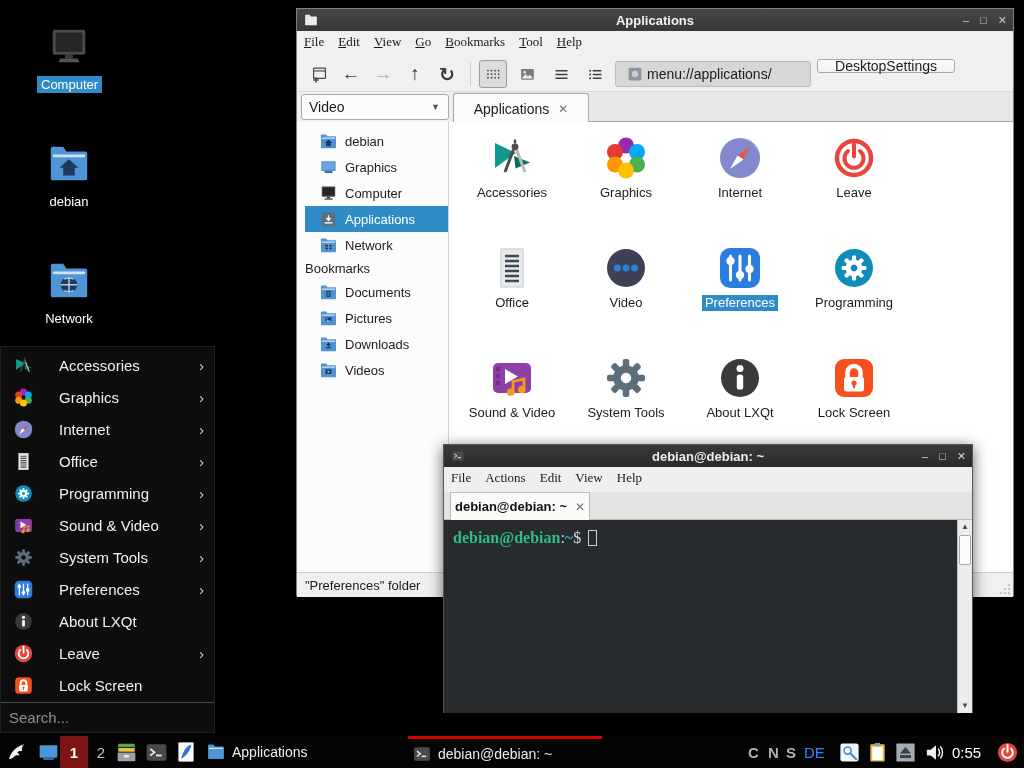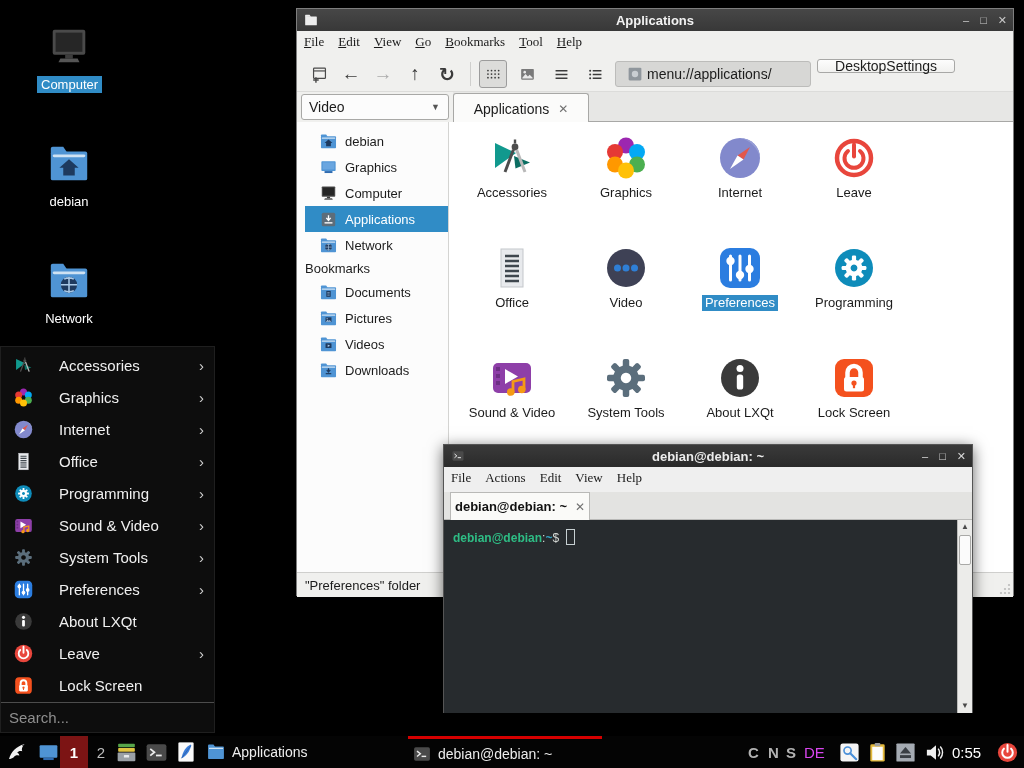--- a/index.html
+++ b/index.html
@@ -92,42 +92,42 @@
   .term .titlebar { background:linear-gradient(#3a3a3a,#2a2a2a); }
   .term .ttitle { color:#ececec; }
   .term .wctrls span { color:#d8d8d8; }
   .term .menubar { background:#efefef; }
   .term-tabrow { position:relative; height:28px; background:#e3e3e1; border-bottom:1px solid #b9b9b7; }
   .term-tab { position:absolute; left:6px; top:0; height:28px; width:140px; background:#fafaf8;
               border:1px solid #b9b9b7; border-bottom:none; display:flex; align-items:center; justify-content:center; gap:8px; }
   .term-tab .tlabel { font-size:13px; font-weight:bold; color:#111; }
   .term-tab .tclose { font-size:12px; color:#707070; }
   .term-body { position:relative; height:193px; background:#272b2e; }
-  .prompt { position:absolute; left:9px; top:9px; font-family:Liberation Sans, sans-serif;
-            font-size:12px; font-weight:bold; white-space:pre; }
+  .prompt { position:absolute; left:9px; top:9px; font-family:Liberation Serif, serif;
+            font-size:16px; font-weight:bold; white-space:pre; }
   .p-user { color:#2ebd85; }
   .p-sep  { color:#d6dad6; font-weight:normal; }
   .p-path { color:#35a0c0; }
   .p-sym  { color:#d6dad6; font-weight:normal; }
   .cursor { display:inline-block; width:9px; height:16px; border:1.5px solid #c7d0d2; margin-left:7px; vertical-align:-3px; }
   .term-scroll { position:absolute; right:0; top:0; bottom:0; width:15px; background:#ececea; border-left:1px solid #bcbcba; }
   .ts-arrow { position:absolute; left:0; width:14px; height:14px; font-size:8px; color:#4a4a4a; text-align:center; line-height:14px; }
   .ts-thumb { position:absolute; left:1px; top:15px; width:12px; height:30px; background:#fbfbfb; border:1px solid #a9a9a7; border-radius:2px; }
 
   
   .taskbar { position:absolute; left:0; bottom:0; width:1024px; height:32px; background:#040404; z-index:50; }
   .tb-item { position:absolute; top:0; height:32px; display:flex; align-items:center; justify-content:center; }
   .ws1 { left:60px; width:28px; background:#7c1414; color:#fff; font-weight:bold; font-size:15px; }
   .ws2 { left:90px; width:22px; color:#bdbdbd; font-size:15px; }
   .taskbtn { gap:6px; padding:0 4px; }
   .taskbtn .icon { width:20px; height:20px; }
   .taskbtn .tklabel { font-size:14px; color:#ededed; white-space:nowrap; }
   .taskbtn.active { border-top:3px solid #d40000; padding-top:0; }
   .tray-letter { font-size:15px; font-weight:bold; color:#b2b2b2; }
-  .tray-kbd { font-size:15px; color:#d946ef; }
+  .tray-kbd { font-size:15px; color:#3b82f6; }
   .tray-icon .icon { width:23px; height:23px; }
   .clock { font-size:15px; color:#fff; }
 </style>
 </head>
 <body>
 
 <div id="desktop-icons">
     <div class="dicon" style="left:37px;top:24px">
     <span class="icon"><svg viewBox="0 0 48 48" xmlns="http://www.w3.org/2000/svg">
           <rect x="7" y="6" width="34" height="26" rx="2" fill="#4a4a4a"></rect>
@@ -506,37 +506,37 @@
             </svg>
           </span>
     <span class="sblabel">Pictures</span>
   </div>
         <div class="sb-item ">
     <span class="icon">
             <svg viewBox="0 0 48 48" xmlns="http://www.w3.org/2000/svg">
               <path d="M5 13 v-5 a2 2 0 0 1 2-2 h11 l4 6 z" fill="#4f94d4"></path>
               <rect x="5" y="11" width="38" height="30" rx="2" fill="#4f94d4"></rect>
               <rect x="7" y="14" width="34" height="3" rx="1.5" fill="#cfe2f3"></rect>
+              <path d="M24 18 v9 m-4.5 -4.5 l4.5 5.5 4.5 -5.5" stroke="#1e3a5f" stroke-width="3" fill="none"></path>
+              <path d="M17 32 h14" stroke="#1e3a5f" stroke-width="3"></path>
+            </svg>
+          </span>
+    <span class="sblabel">Downloads</span>
+  </div>
+        <div class="sb-item ">
+    <span class="icon">
+            <svg viewBox="0 0 48 48" xmlns="http://www.w3.org/2000/svg">
+              <path d="M5 13 v-5 a2 2 0 0 1 2-2 h11 l4 6 z" fill="#4f94d4"></path>
+              <rect x="5" y="11" width="38" height="30" rx="2" fill="#4f94d4"></rect>
+              <rect x="7" y="14" width="34" height="3" rx="1.5" fill="#cfe2f3"></rect>
               <rect x="16.5" y="21" width="15" height="12" rx="1" fill="#1e3a5f"></rect>
               <path d="M22 24 l6 3 -6 3 z" fill="#a9c9e8"></path>
             </svg>
           </span>
     <span class="sblabel">Videos</span>
-  </div>
-        <div class="sb-item ">
-    <span class="icon">
-            <svg viewBox="0 0 48 48" xmlns="http://www.w3.org/2000/svg">
-              <path d="M5 13 v-5 a2 2 0 0 1 2-2 h11 l4 6 z" fill="#4f94d4"></path>
-              <rect x="5" y="11" width="38" height="30" rx="2" fill="#4f94d4"></rect>
-              <rect x="7" y="14" width="34" height="3" rx="1.5" fill="#cfe2f3"></rect>
-              <path d="M24 18 v9 m-4.5 -4.5 l4.5 5.5 4.5 -5.5" stroke="#1e3a5f" stroke-width="3" fill="none"></path>
-              <path d="M17 32 h14" stroke="#1e3a5f" stroke-width="3"></path>
-            </svg>
-          </span>
-    <span class="sblabel">Downloads</span>
   </div>
       </div>
     <div class="fm-main">
       <div class="appgrid" id="app-grid">
           <div class="apptile">
     <span class="icon">
               <svg viewBox="0 0 48 48" xmlns="http://www.w3.org/2000/svg">
                 <path d="M7 9 L28 19 L7 34 Z" fill="#11998e"></path>
                 <path d="M26 22 L42 28.5 L27.5 34.5 Z" fill="#0b6e62"></path>
                 <path d="M27 9.5 v-4" stroke="#4d4d4d" stroke-width="2.4"></path>

